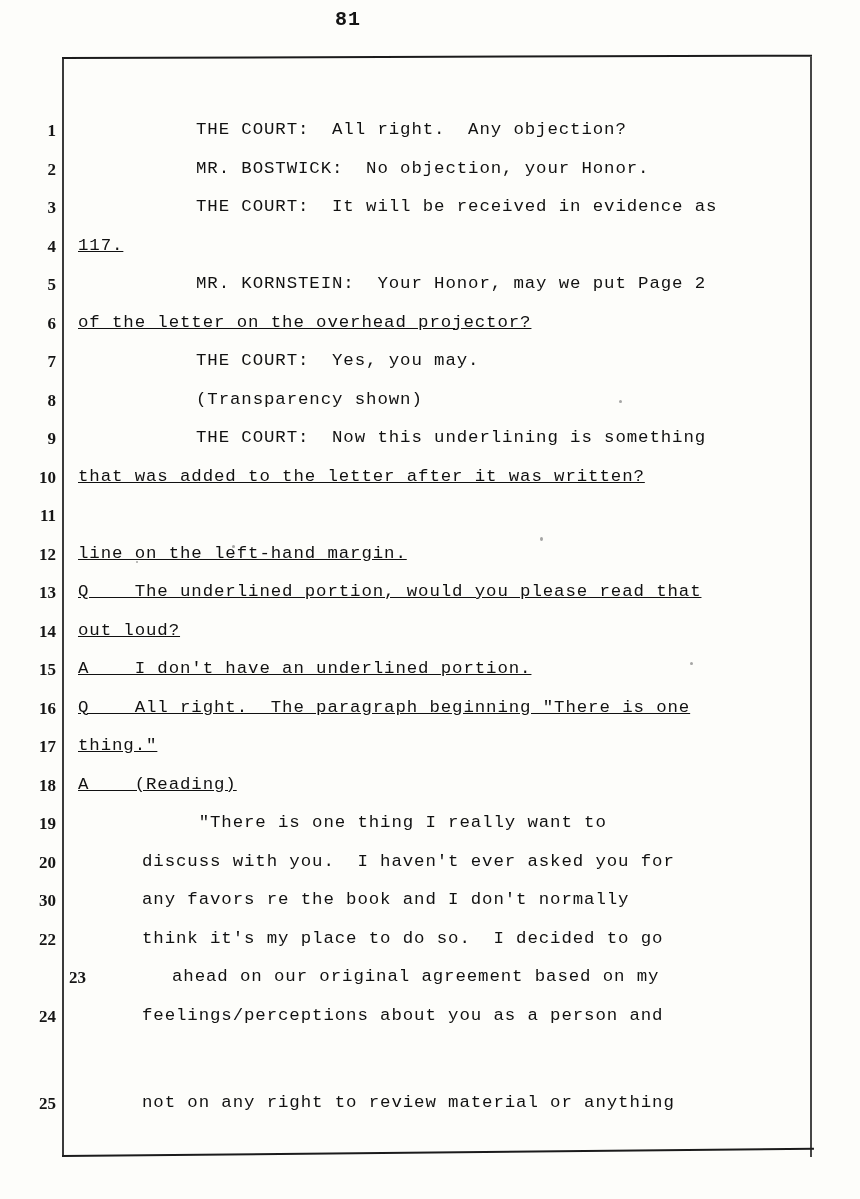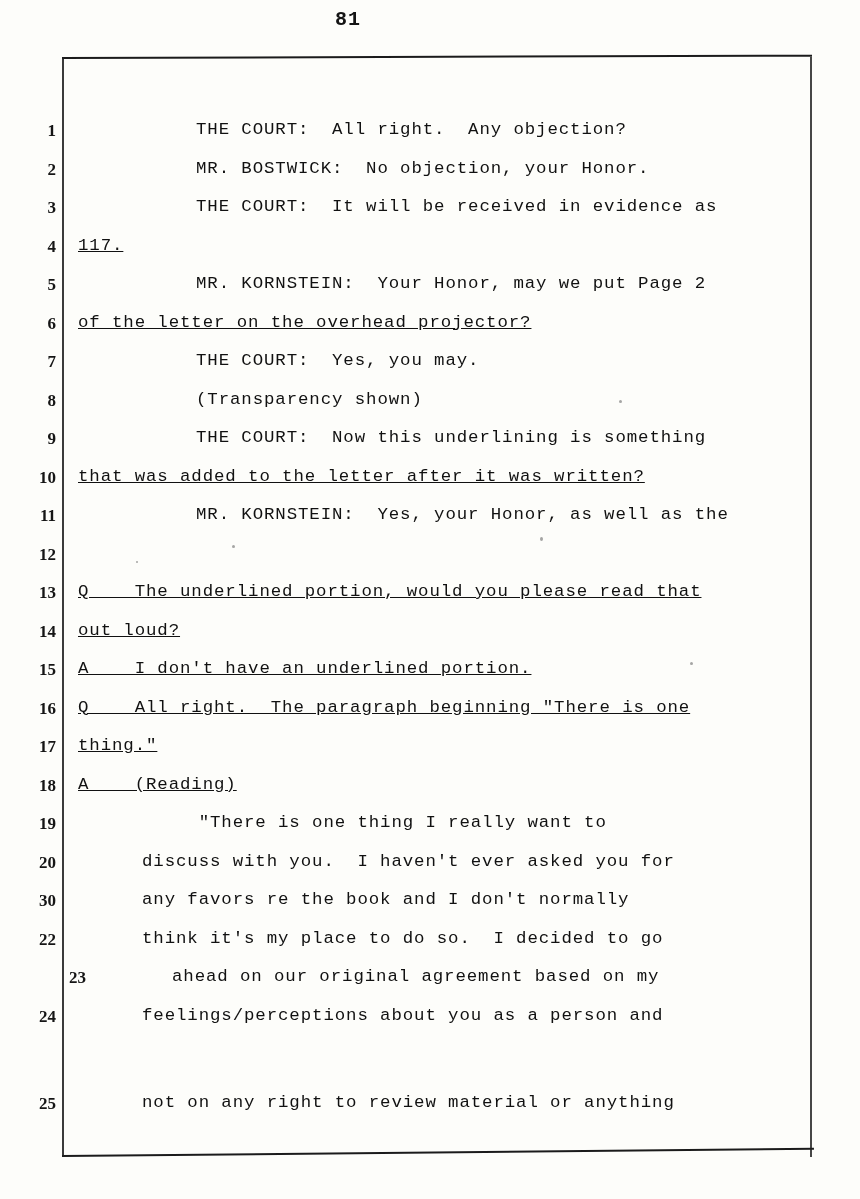--- a/index.html
+++ b/index.html
@@ -171,24 +171,24 @@
       <div class="tline" style="top: 368px;">
         <div class="lineno">9</div>
         <div class="ltext ind-spk">THE COURT:  Now this underlining is something</div>
       </div>
       <div class="tline" style="top: 406.5px;">
         <div class="lineno">10</div>
         <div class="ltext ind-none">that was added to the letter after it was written?</div>
       </div>
       <div class="tline" style="top: 445px;">
         <div class="lineno">11</div>
-        <div class="ltext ind-spk">MR. KORNSTEIN:  Yes, your Honor, as well as the</div>
       </div>
       <div class="tline" style="top: 483.5px; padding-left: 40px;">
         <div class="lineno">12</div>
+        <div class="ltext ind-none">line on the left-hand margin.</div>
       </div>
       <div class="tline" style="top: 522px;">
         <div class="lineno">13</div>
         <div class="ltext ind-none">Q    The underlined portion, would you please read that</div>
       </div>
       <div class="tline" style="top: 560.5px;">
         <div class="lineno">14</div>
         <div class="ltext ind-none">out loud?</div>
       </div>
       <div class="tline" style="top: 599px;">

